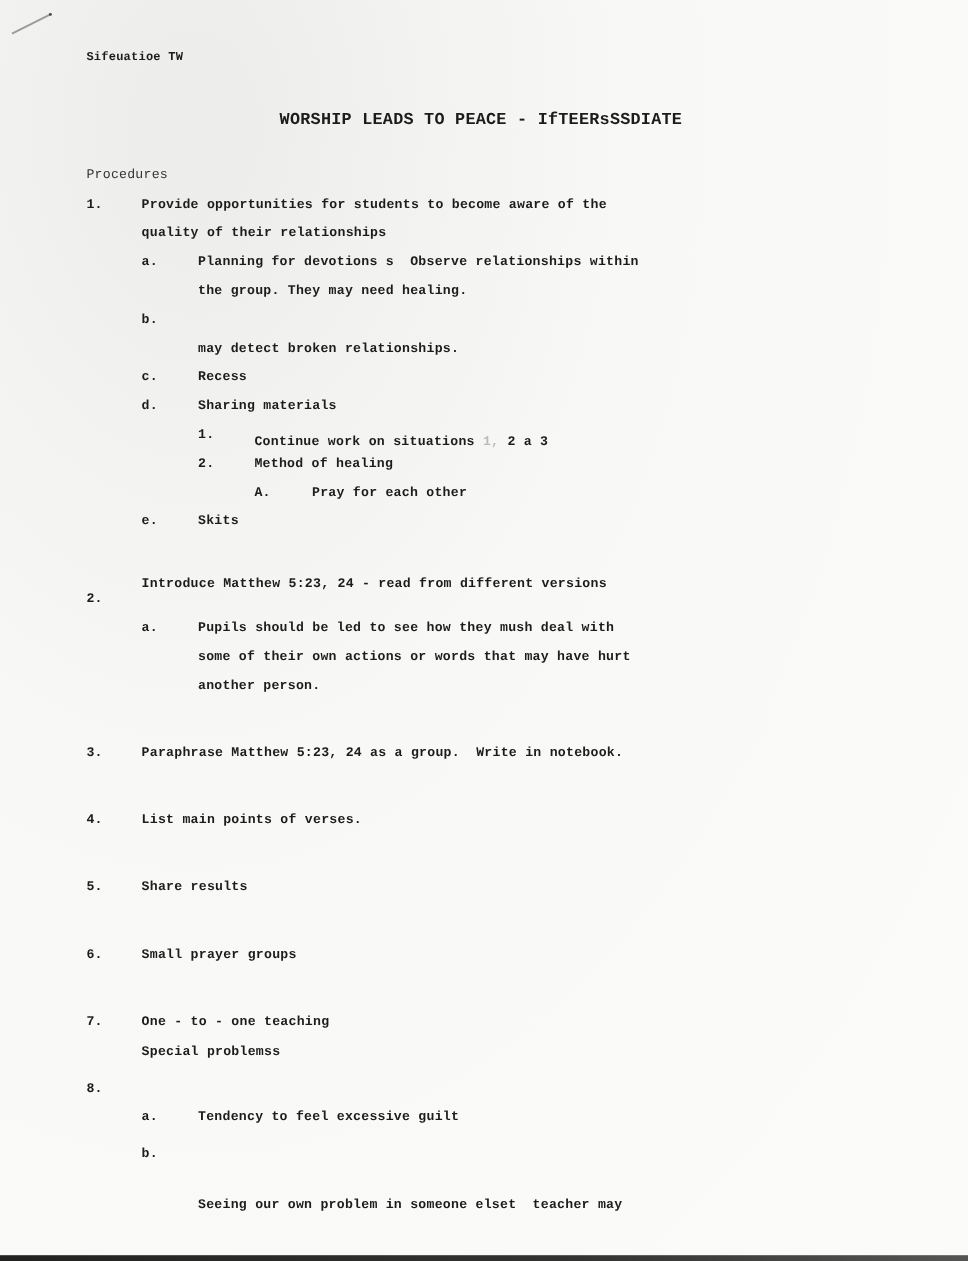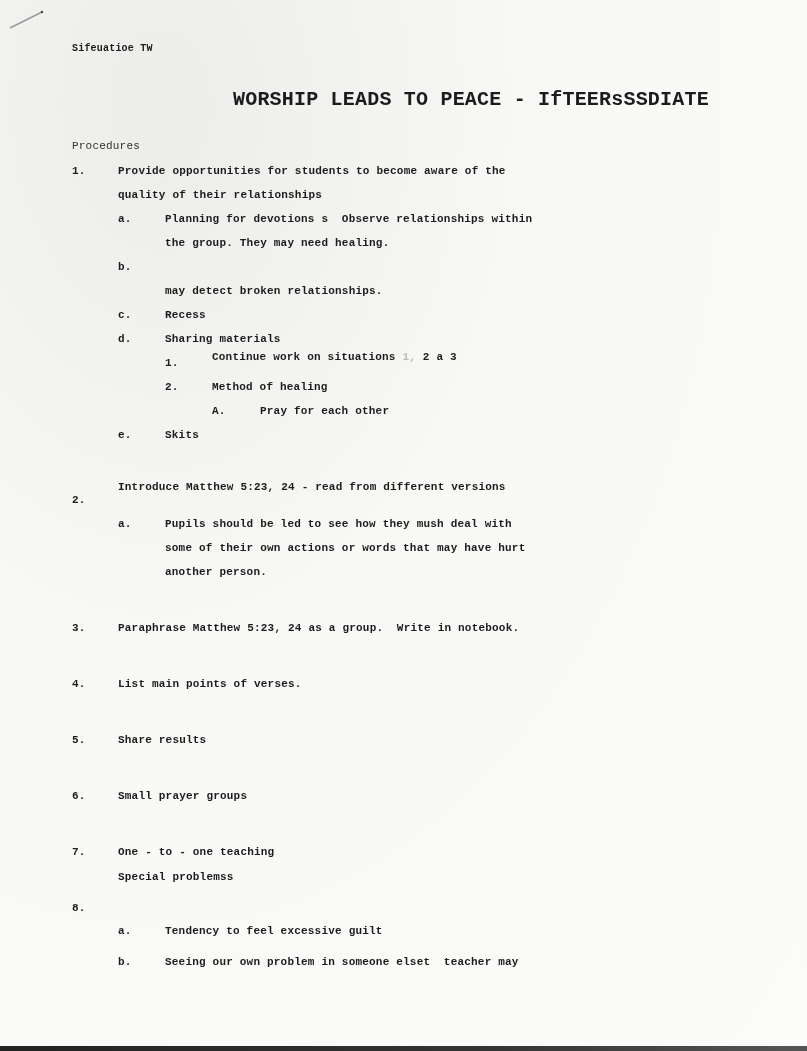--- a/index.html
+++ b/index.html
@@ -18,21 +18,21 @@
     }
     .bottom-bar {
       position: absolute; left: 0; bottom: 0; width: 807px; height: 5px;
       background: linear-gradient(90deg, #222 0%, #333 60%, #555 100%);
     }
     .t {
       position: absolute; white-space: pre; font-size: 11px; font-weight: bold;
       line-height: 18px; letter-spacing: 0.2px;
     }
     .hdr { left: 72px; top: 40px; font-size: 10px; }
-    .title { left: 233px; top: 91px; font-size: 20px; }
+    .title { left: 233px; top: 91px; font-size: 14px; }
     .proc { left: 72px; top: 137px; font-weight: normal; color: #333; }
     .num { left: 72px; }
     .l1 { left: 118px; text-align: right; }
     .l2 { left: 165px; }
     .l3 { left: 212px; }
     .l4 { left: 260px; }
     .faint { color: #bbb; }
   </style>
 </head>
 <body>
@@ -59,21 +59,21 @@
   <div class="t l1" style="top:258px">b.</div>
   <div class="t l2" style="top:282px">may detect broken relationships.</div>
 
   <div class="t l1" style="top:306px">c.</div>
   <div class="t l2" style="top:306px">Recess</div>
 
   <div class="t l1" style="top:330px">d.</div>
   <div class="t l2" style="top:330px">Sharing materials</div>
 
   <div class="t l2" style="top:354px">1.</div>
-  <div class="t l3" style="top:348px"><span>Continue work on situations </span><span class="faint">1, </span><span>2 a 3</span></div>
+  <div class="t l3" style="top:360px"><span>Continue work on situations </span><span class="faint">1, </span><span>2 a 3</span></div>
 
   <div class="t l2" style="top:378px">2.</div>
   <div class="t l3" style="top:378px">Method of healing</div>
 
   <div class="t l3" style="top:402px">A.</div>
   <div class="t l4" style="top:402px">Pray for each other</div>
 
   <div class="t l1" style="top:426px">e.</div>
   <div class="t l2" style="top:426px">Skits</div>
 
@@ -97,16 +97,16 @@
   <div class="t l1" style="top:787px">Small prayer groups</div>
 
   <div class="t num" style="top:843px">7.</div>
   <div class="t l1" style="top:843px">One - to - one teaching</div>
 
   <div class="t num" style="top:899px">8.</div>
   <div class="t l1" style="top:868px">Special problemss</div>
   <div class="t l1" style="top:922px">a.</div>
   <div class="t l2" style="top:922px">Tendency to feel excessive guilt</div>
   <div class="t l1" style="top:953px">b.</div>
-  <div class="t l2" style="top:953px">Seeing our own problem in someone elset  teacher may</div>
+  <div class="t l2" style="top:996px">Seeing our own problem in someone elset  teacher may</div>
 
   <div class="bottom-bar"></div>
 </div>
 
 </body></html>

